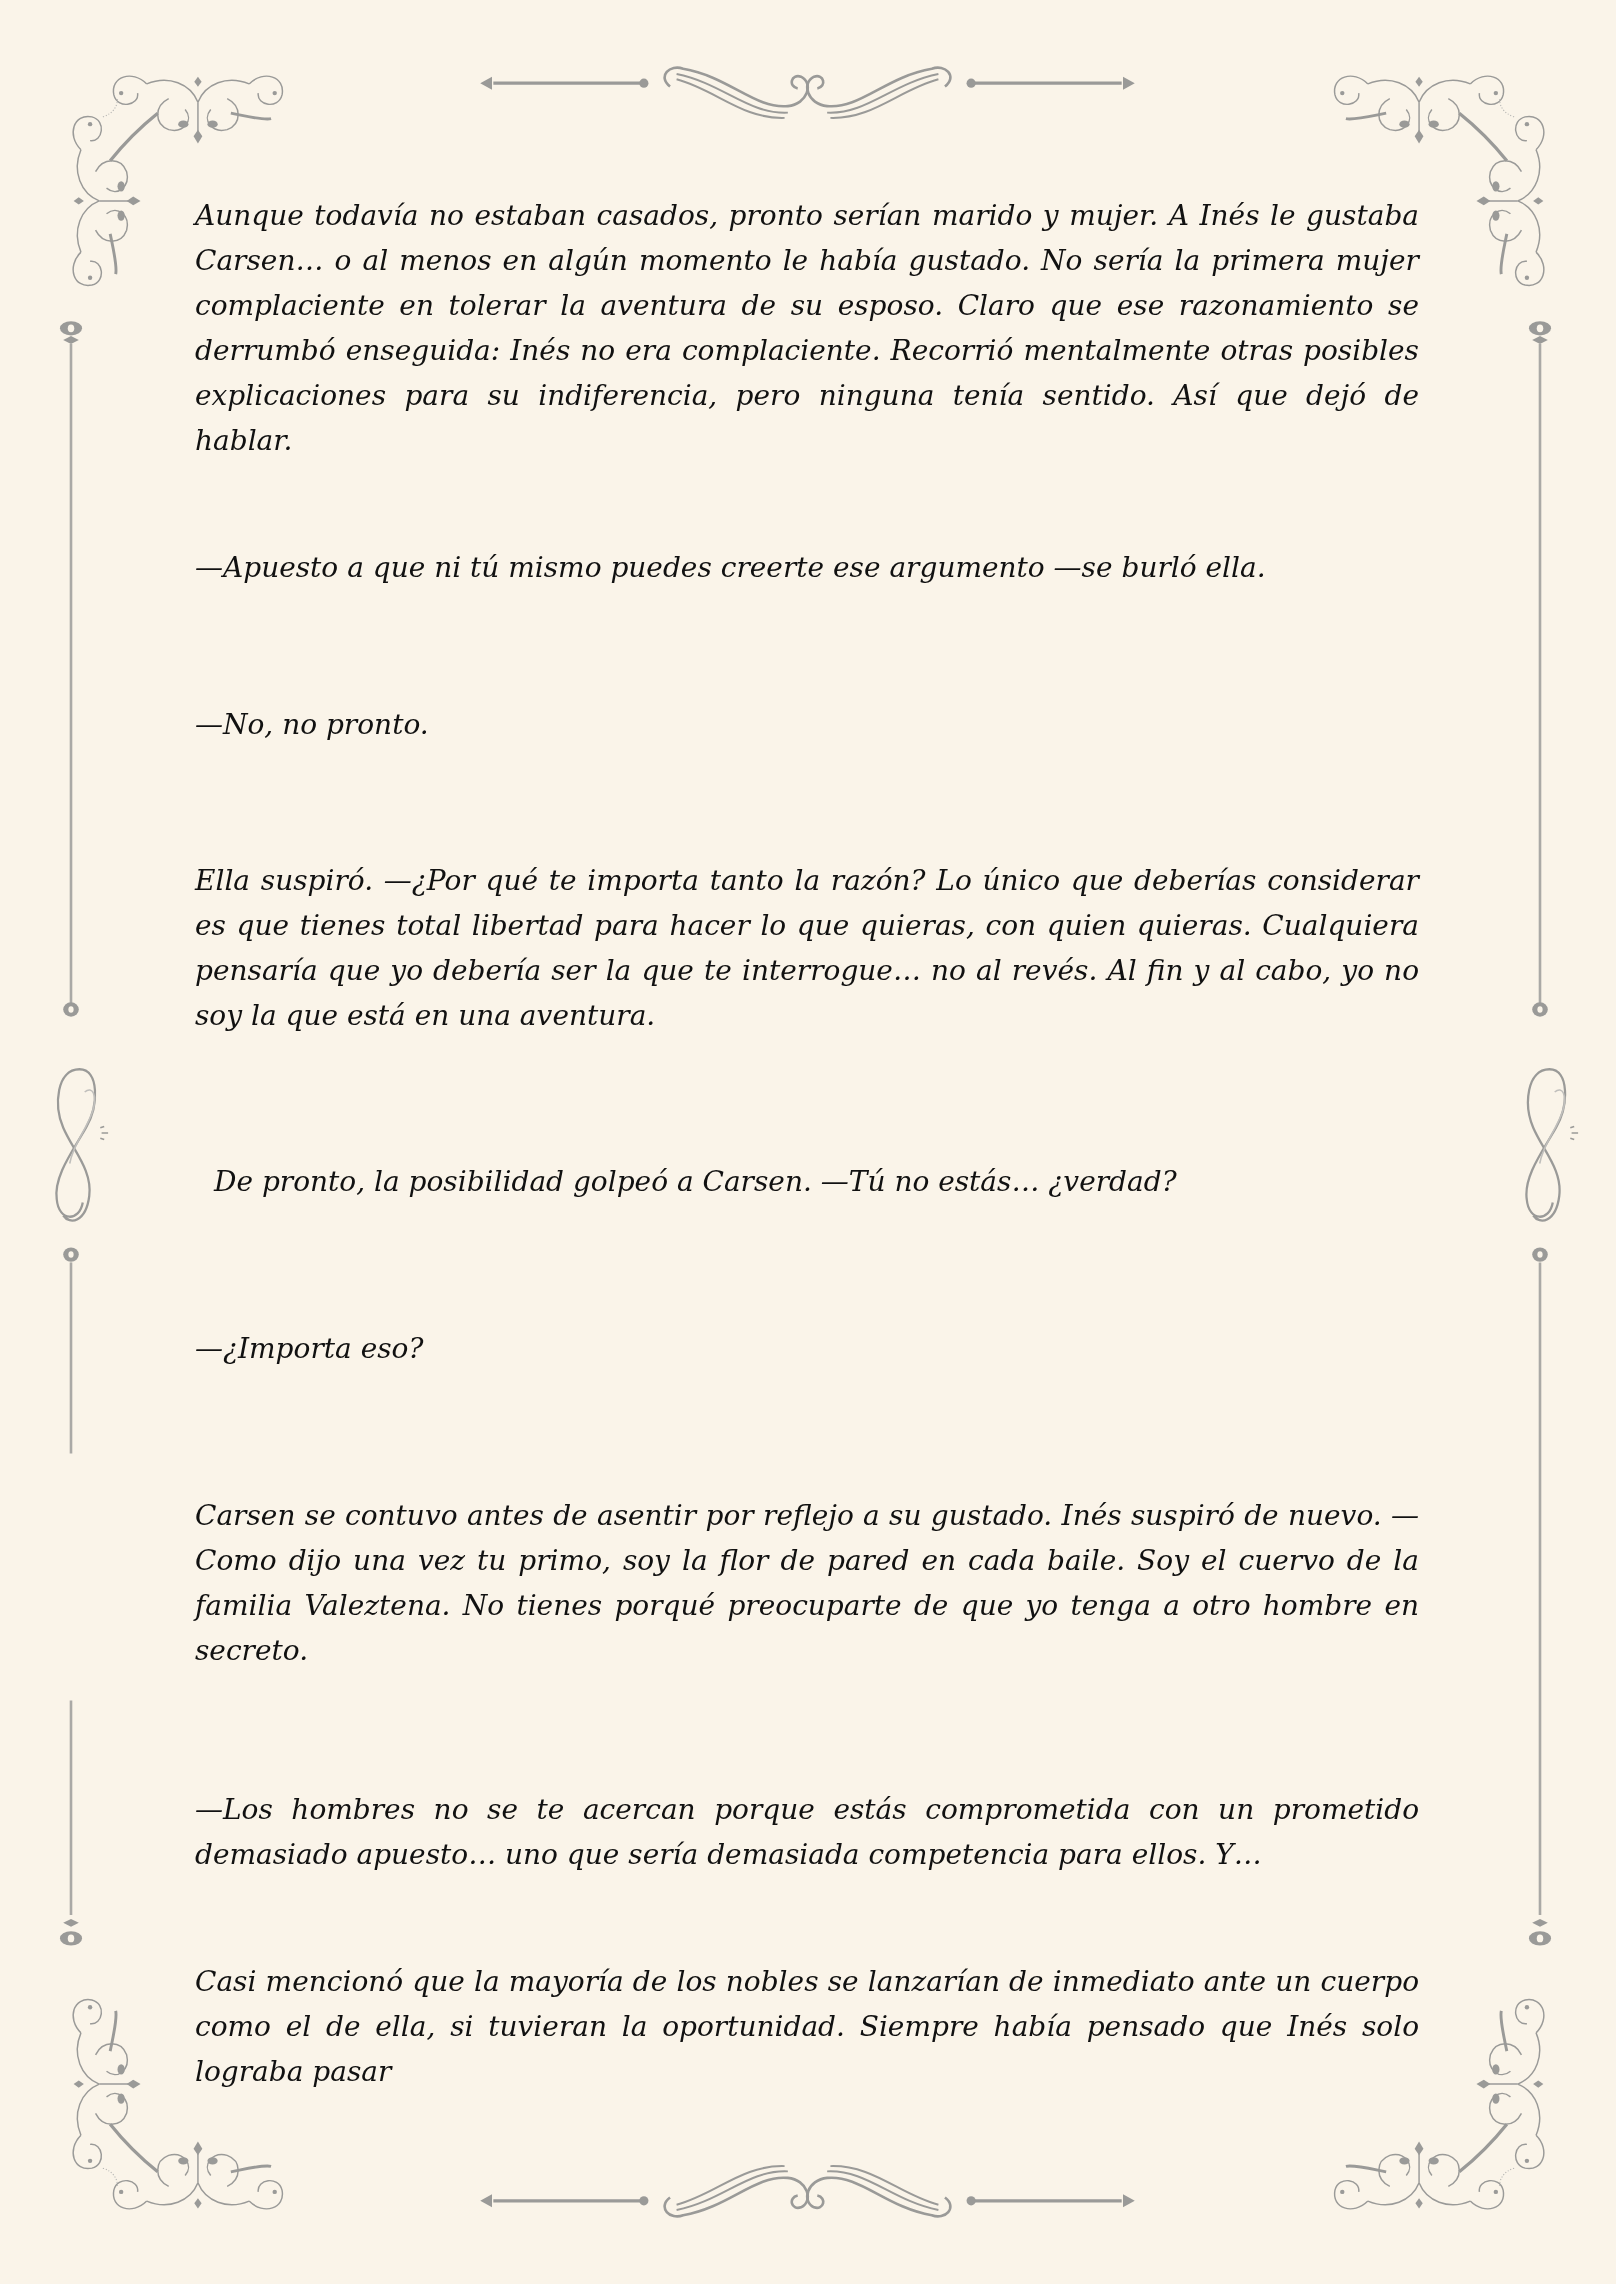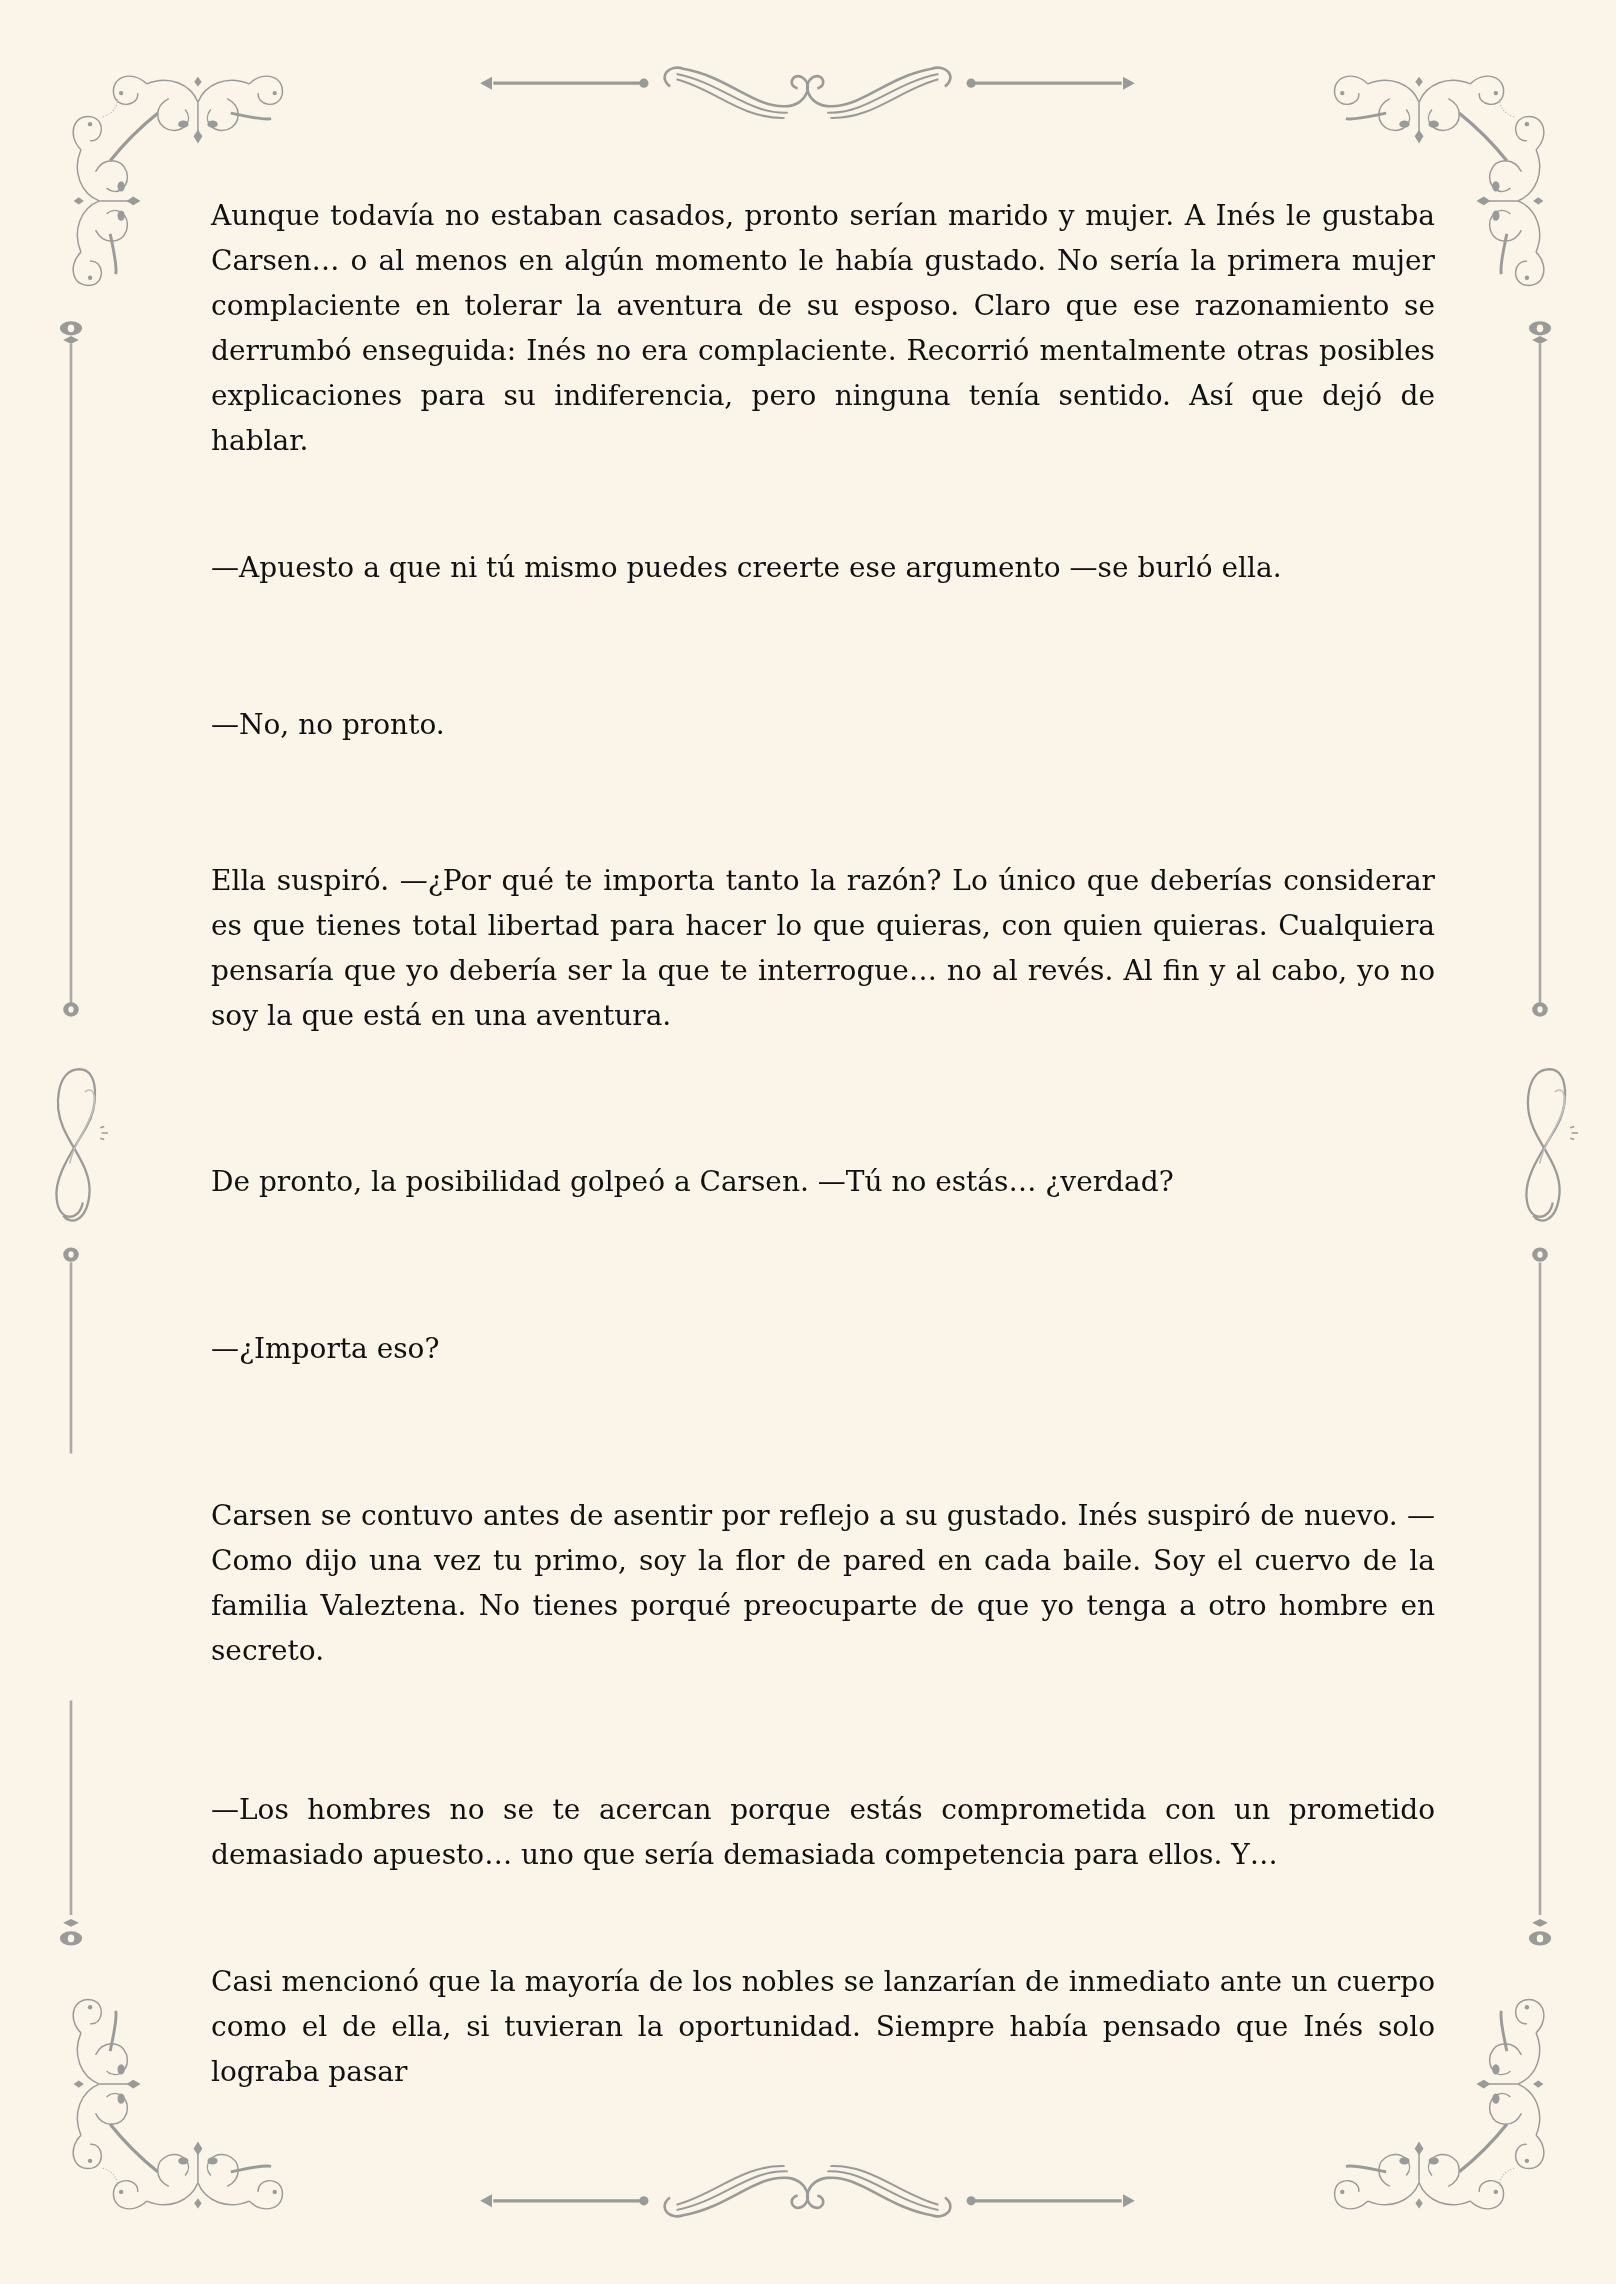--- a/index.html
+++ b/index.html
@@ -3,21 +3,21 @@
 <meta charset="utf-8">
 <style>
   html, body { margin:0; padding:0; }
   body { width:1617px; height:2284px; background:#faf4e9; position:relative; overflow:hidden; }
   .page { position:absolute; left:0; top:0; width:1617px; height:2284px; background:#faf4e9; }
   .orn { position:absolute; }
   .orn svg { display:block; overflow:visible; }
   .text { position:absolute; left:195px; top:193px; width:1224px;
           font-family:"DejaVu Serif", serif; font-size:28px; line-height:45px;
           color:#111; }
-  .para { margin:0; text-align:justify; text-align-last:left; position:absolute; left:16px; width:1224px; }
+  .para { margin:0; text-align:justify; text-align-last:left; position:absolute; left:0; width:1224px;font-style:italic; }
 </style>
 </head>
 <body>
 
 <div class="page">
 
   <svg width="0" height="0" style="position:absolute">
     <defs>
       <g id="corner">
 
@@ -180,20 +180,20 @@
     <svg width="65" height="156" viewBox="0 0 100 240">
         <use href="#eight"></use>
       </svg>
   </div>
 
   <div class="text">
     <p class="para" style="top:0px;">Aunque todavía no estaban casados, pronto serían marido y mujer. A Inés le gustaba Carsen… o al menos en algún momento le había gustado. No sería la primera mujer complaciente en tolerar la aventura de su esposo. Claro que ese razonamiento se derrumbó enseguida: Inés no era complaciente. Recorrió mentalmente otras posibles explicaciones para su indiferencia, pero ninguna tenía sentido. Así que dejó de hablar.</p>
     <p class="para" style="top:352px;">—Apuesto a que ni tú mismo puedes creerte ese argumento —se burló ella.</p>
     <p class="para" style="top:509px;">—No, no pronto.</p>
     <p class="para" style="top:665px;">Ella suspiró. —¿Por qué te importa tanto la razón? Lo único que deberías considerar es que tienes total libertad para hacer lo que quieras, con quien quieras. Cualquiera pensaría que yo debería ser la que te interrogue… no al revés. Al fin y al cabo, yo no soy la que está en una aventura.</p>
-    <p class="para" style="top:966px;">De pronto, la posibilidad golpeó a Carsen. —Tú no estás… ¿verdad?</p>
+    <p class="para" style="top:966px;margin-left:19px;">De pronto, la posibilidad golpeó a Carsen. —Tú no estás… ¿verdad?</p>
     <p class="para" style="top:1133px;">—¿Importa eso?</p>
     <p class="para" style="top:1300px;">Carsen se contuvo antes de asentir por reflejo a su gustado. Inés suspiró de nuevo. —Como dijo una vez tu primo, soy la flor de pared en cada baile. Soy el cuervo de la familia Valeztena. No tienes porqué preocuparte de que yo tenga a otro hombre en secreto.</p>
     <p class="para" style="top:1555px;margin-top:39px;">—Los hombres no se te acercan porque estás comprometida con un prometido demasiado apuesto… uno que sería demasiada competencia para ellos. Y…</p>
     <p class="para" style="top:1766px;">Casi mencionó que la mayoría de los nobles se lanzarían de inmediato ante un cuerpo como el de ella, si tuvieran la oportunidad. Siempre había pensado que Inés solo lograba pasar</p>
   </div>
 </div>
 
 
 </body></html>

